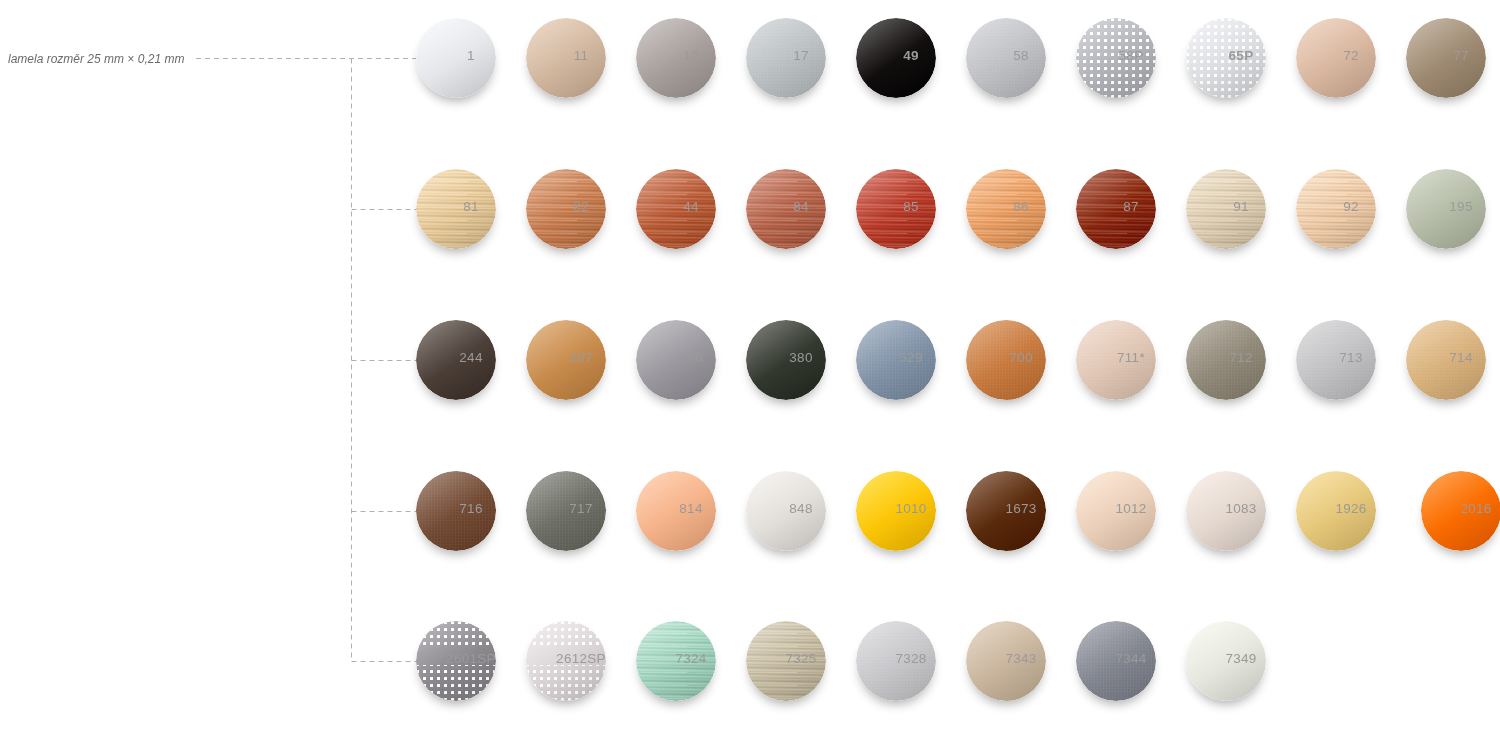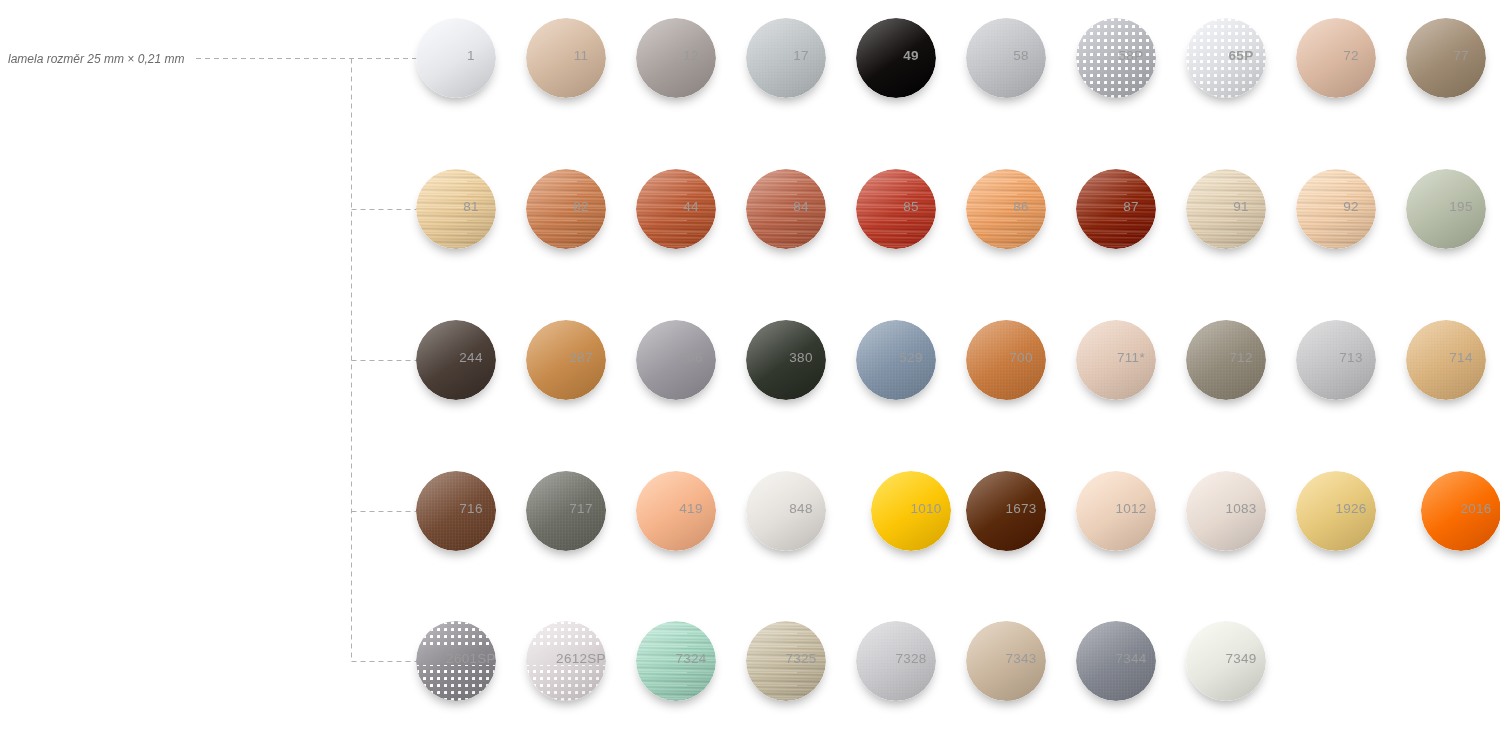--- a/index.html
+++ b/index.html
@@ -401,34 +401,34 @@
             <div class="label">717</div>
           </div>
         </div>
         <div class="cell" style="left: 676px;">
           <div class="swatch-wrap">
             <div class="swatch">
               <div class="base" style="background: linear-gradient(150deg, rgb(255, 196, 155) 0%, rgb(246, 180, 139) 48%, rgb(226, 160, 119) 100%);"></div>
               <div class="tex"></div>
               <div class="gloss"></div>
             </div>
-            <div class="label">419</div>
+            <div class="label">814</div>
           </div>
         </div>
         <div class="cell" style="left: 786px;">
           <div class="swatch-wrap">
             <div class="swatch">
               <div class="base" style="background: linear-gradient(150deg, rgb(244, 241, 236) 0%, rgb(228, 225, 220) 48%, rgb(208, 205, 200) 100%);"></div>
               <div class="tex"></div>
               <div class="gloss"></div>
             </div>
             <div class="label">848</div>
           </div>
         </div>
-        <div class="cell" style="left: 896px; align-items: flex-end;">
+        <div class="cell" style="left: 896px;">
           <div class="swatch-wrap">
             <div class="swatch">
               <div class="base" style="background: linear-gradient(150deg, rgb(255, 215, 23) 0%, rgb(253, 199, 7) 48%, rgb(233, 179, 0) 100%);"></div>
               <div class="tex"></div>
               <div class="gloss"></div>
             </div>
             <div class="label">1010</div>
           </div>
         </div>
         <div class="cell" style="left: 1006px;">

